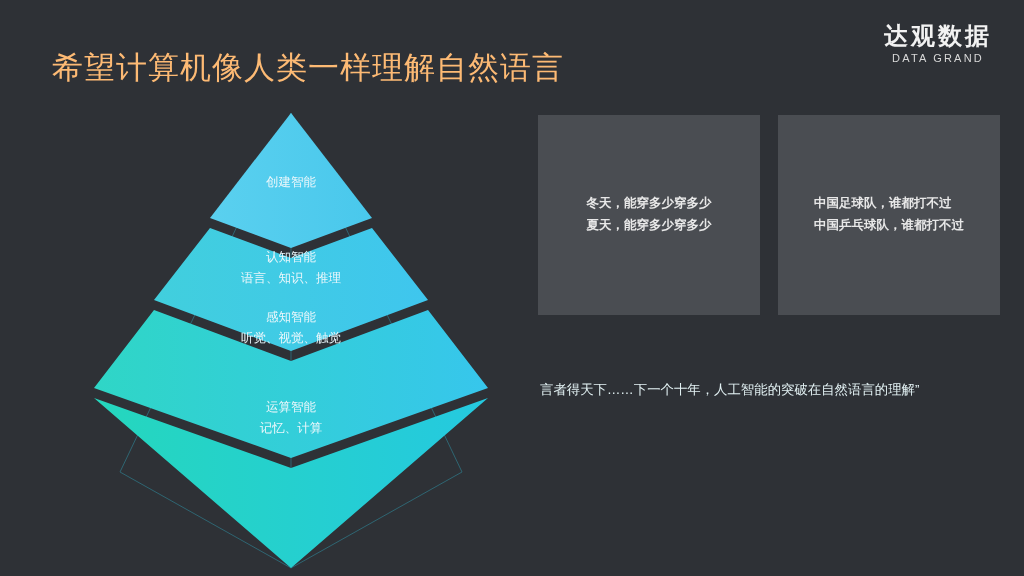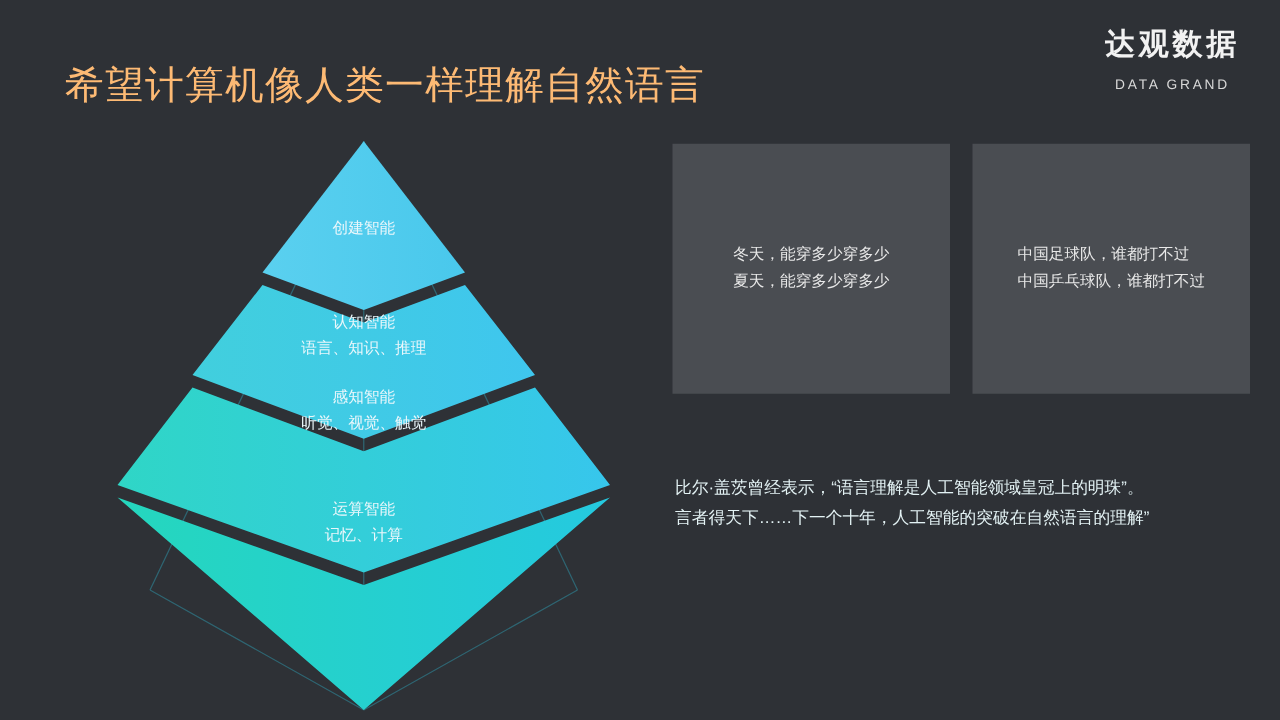--- a/index.html
+++ b/index.html
@@ -56,21 +56,21 @@
     color: #f2f2f2;
     letter-spacing: 3px;
     font-weight: 700;
     display: block;
   }
   .logo-en {
     font-size: 11px;
     color: #d8d8d8;
     letter-spacing: 2.2px;
     display: block;
-    margin-top: 15px;
+    margin-top: 5px;
     font-weight: 400;
   }
 
   
   .pyramid {
     position: absolute;
     left: 80px;
     top: 100px;
     width: 430px;
     height: 470px;
@@ -95,20 +95,21 @@
   }
   .card-1 { left: 538px; top: 115px; width: 222px; height: 200px; }
   .card-2 { left: 778px; top: 115px; width: 222px; height: 200px; }
   .card-text {
     color: #e8e8e8;
     font-size: 12.5px;
     line-height: 1.75;
     text-align: left;
     white-space: pre-line;
     padding: 0 6px;
+    font-weight: bold;
   }
 
   
   .quote {
     position: absolute;
     left: 540px;
     top: 378px;
     width: 470px;
     color: #e3f2f4;
     font-size: 13.4px;
@@ -187,17 +188,16 @@
     <div class="card-text">冬天，能穿多少穿多少
 夏天，能穿多少穿多少</div>
   </div>
 
   <div class="card card-2">
     <div class="card-text">中国足球队，谁都打不过
 中国乒乓球队，谁都打不过</div>
   </div>
 
   <div class="quote">
-    <div>比尔·盖茨曾经表示，“语言理解是人工智能领域皇冠上的明珠”。</div>
     <div>言者得天下……下一个十年，人工智能的突破在自然语言的理解”</div>
   </div>
 
 </div>
 
 </body></html>

